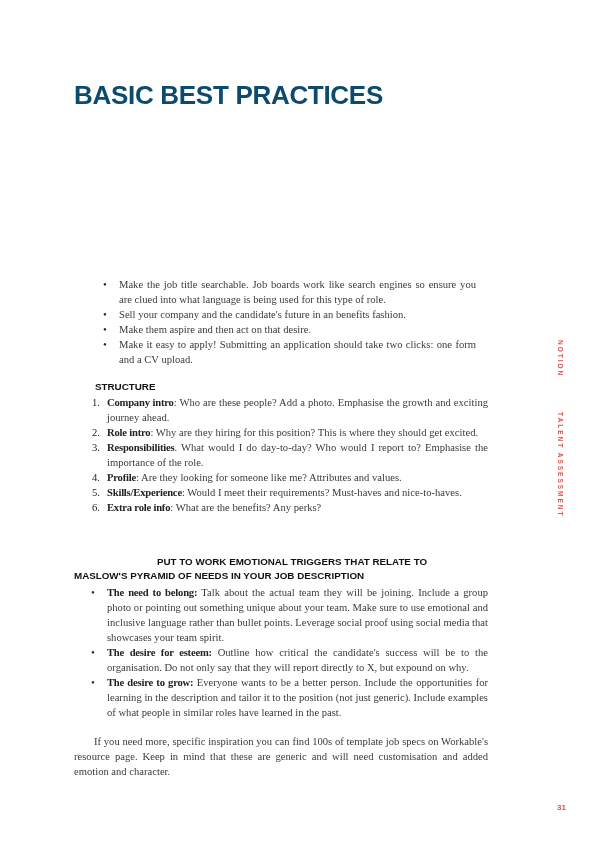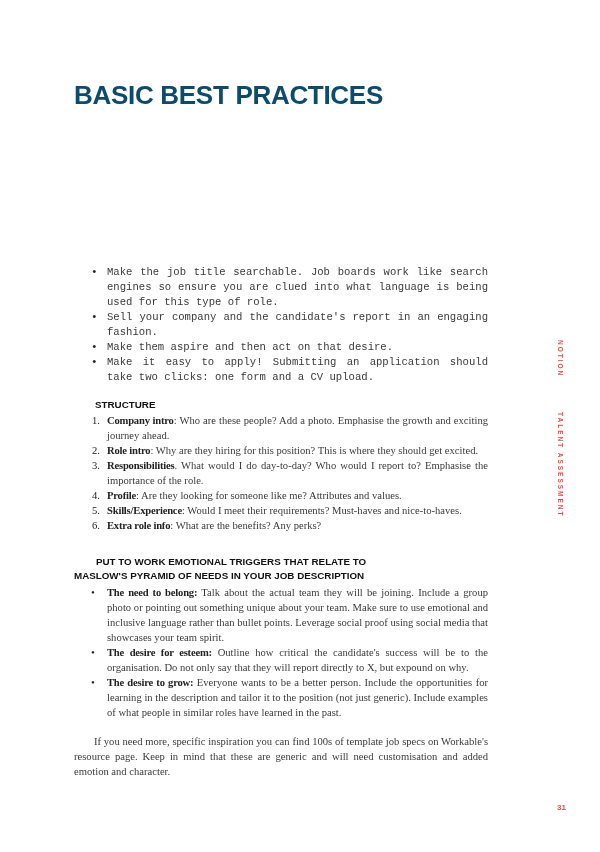--- a/index.html
+++ b/index.html
@@ -2,53 +2,53 @@
 <html><head>
 <meta charset="utf-8">
 <style>
   html, body { margin:0; padding:0; background:#ffffff; }
   body { width:600px; height:852px; position:relative; overflow:hidden;
          font-family:"Liberation Serif", "DejaVu Serif", serif; color:#3a3a3a; }
   .title { position:absolute; left:74px; top:80px; margin:0;
            font-family:"Liberation Sans", "DejaVu Sans", sans-serif; font-weight:bold;
            font-size:26px; letter-spacing:-0.3px; color:#0c4a6e; }
   .content { position:absolute; left:74px; top:265px; width:414px; font-size:10.6px; line-height:15px; }
-  ul.bullets { margin:0; padding:0 0 0 33px; list-style:none;font-family:Liberation Mono, monospace; }
+  ul.bullets { margin:12px; padding:0 0 0 33px; list-style:none; }
   ul.bullets li { position:relative; text-align:justify; }
   ul.bullets li::before { content:"•"; position:absolute; left:-16px; top:0; font-size:11px; color:#222; }
   .h-struct { margin:12px 0 1px 21px; font-family:"Liberation Sans", "DejaVu Sans", sans-serif;
               font-weight:bold; font-size:9.8px; color:#111; }
   ol.struct { margin:0; padding:0 0 0 33px; list-style:none; }
   ol.struct li { position:relative; text-align:justify; }
   ol.struct li .num { position:absolute; left:-15px; top:0; color:#222; }
   b.k { font-weight:bold; color:#222; letter-spacing:-0.2px; }
   .maslow-wrap { position:absolute; left:74px; top:555px; width:414px; font-size:10.6px; line-height:15px; }
   .mh { font-family:"Liberation Sans", "DejaVu Sans", sans-serif; font-weight:bold; font-size:9.8px; line-height:14px; color:#111; }
-  .mh1 { padding-left:22px; }
+  .mh1 { padding-left:22px;text-align:center; }
   .mh2 { padding-left:0; }
   ul.emo { margin:2px 0 0 0; padding:0 0 0 33px; list-style:none; }
   ul.emo li { position:relative; text-align:justify; }
   ul.emo li::before { content:"•"; position:absolute; left:-16px; top:0; font-size:11px; color:#222; }
   p.closing { margin:14px 0 0 0; text-indent:20px; text-align:justify; }
   .side { position:absolute; left:557px; writing-mode:vertical-rl; font-family:"Liberation Sans", "DejaVu Sans", sans-serif;
           font-weight:bold; font-size:6.5px; letter-spacing:2px; color:#d9534f; }
   .side-1 { top:340px; }
   .side-2 { top:412px; }
   .pagenum { position:absolute; left:557px; top:803px; font-family:"Liberation Sans", "DejaVu Sans", sans-serif;
              font-weight:bold; font-size:8px; color:#d9534f; }
 </style>
 </head>
 <body>
 
 <h1 class="title">BASIC BEST PRACTICES</h1>
 
 <div class="content">
   <ul class="bullets">
     <li>Make the job title searchable. Job boards work like search engines so ensure you are clued into what language is being used for this type of role.</li>
-    <li>Sell your company and the candidate's report in an engaging fashion.</li>
+    <li>Sell your company and the candidate's future in an benefits fashion.</li>
     <li>Make them aspire and then act on that desire.</li>
     <li>Make it easy to apply! Submitting an application should take two clicks: one form and a CV upload.</li>
   </ul>
 
   <div class="h-struct">STRUCTURE</div>
   <ol class="struct">
     <li><span class="num">1.</span><b class="k">Company intro</b><span>: Who are these people? Add a photo. Emphasise the growth and exciting journey ahead.</span></li>
     <li><span class="num">2.</span><b class="k">Role intro</b><span>: Why are they hiring for this position? This is where they should get excited.</span></li>
     <li><span class="num">3.</span><b class="k">Responsibilities</b><span>. What would I do day-to-day? Who would I report to? Emphasise the importance of the role.</span></li>
     <li><span class="num">4.</span><b class="k">Profile</b><span>: Are they looking for someone like me? Attributes and values.</span></li>

